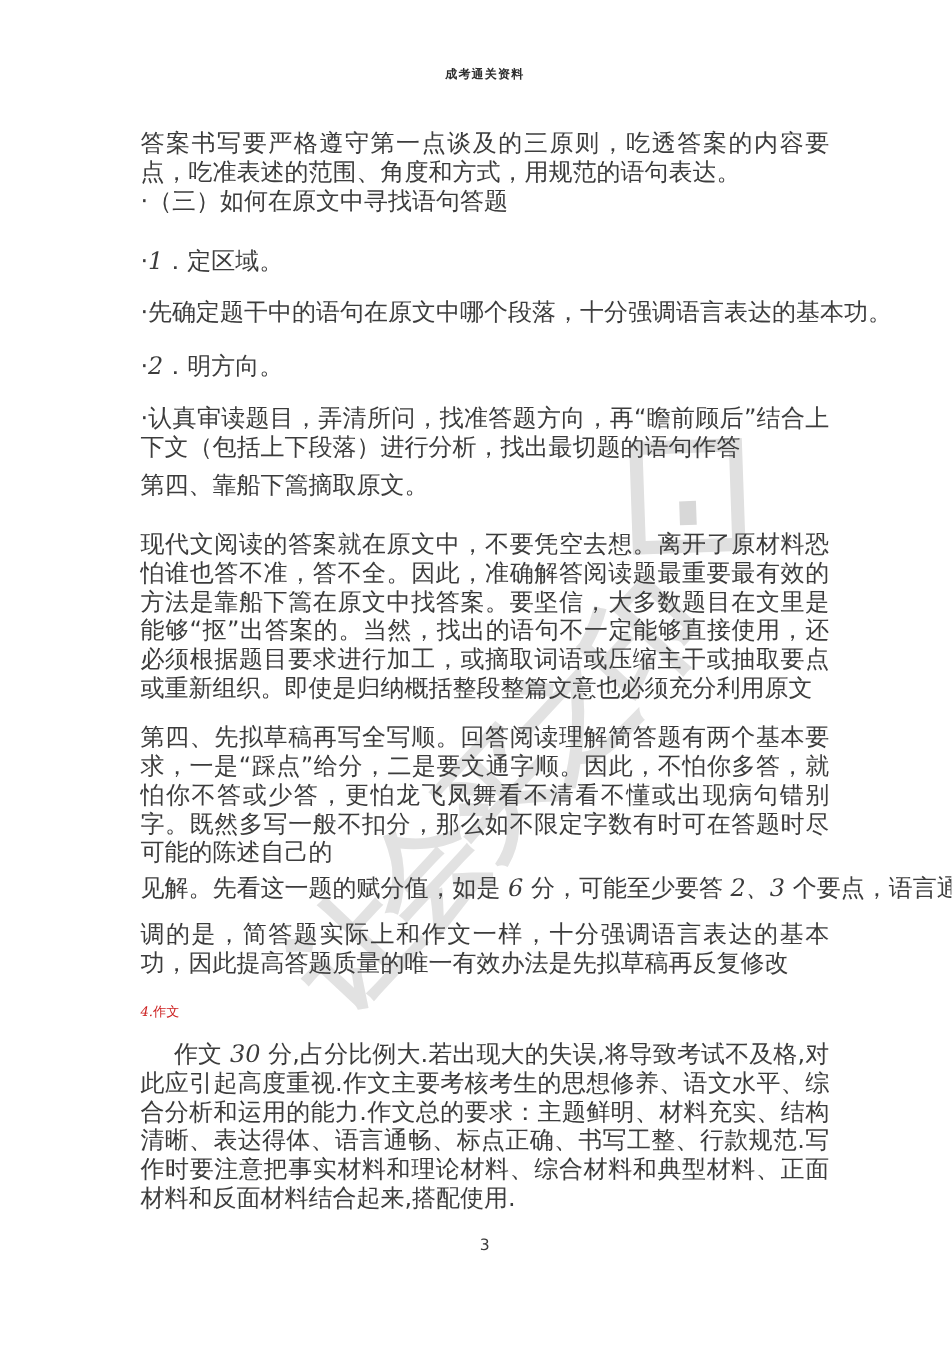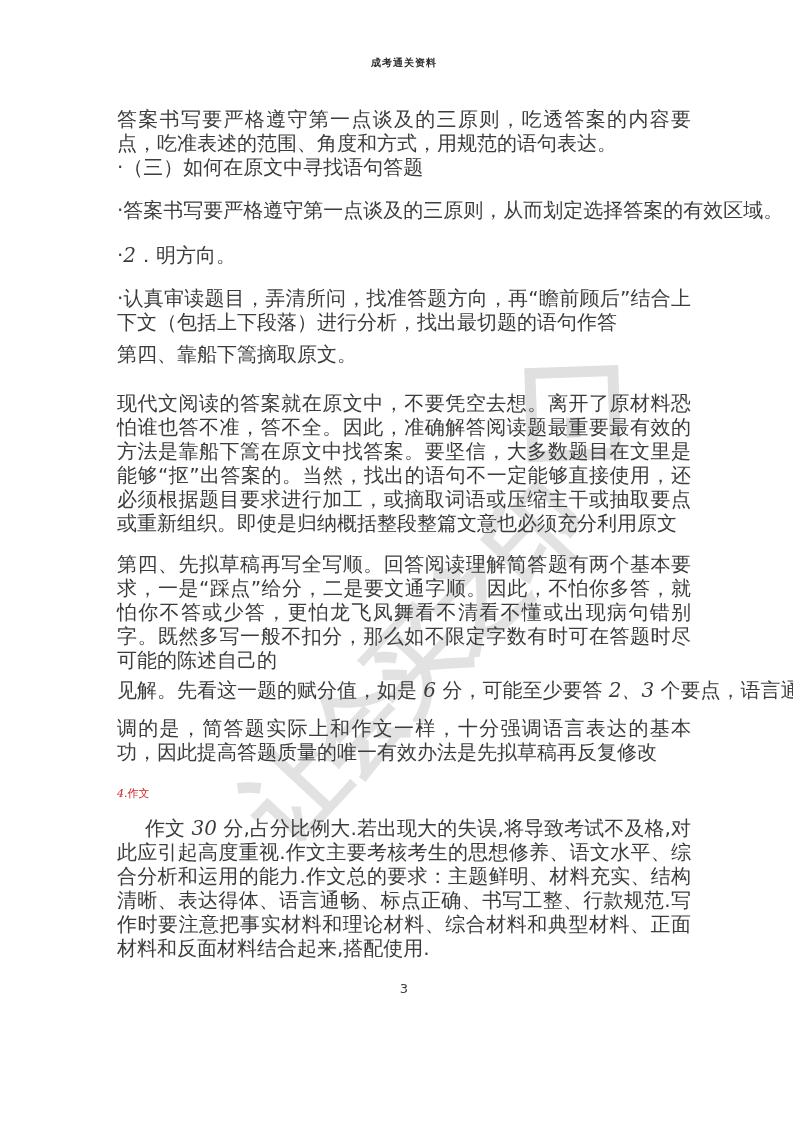--- a/index.html
+++ b/index.html
@@ -29,22 +29,23 @@
   </div>
 
   <div class="content">
 
     <div class="doc-header">成考通关资料</div>
 
     <p class="para" style="margin-top:36px"><span>答案书写要严格遵守第一点谈及的三原则，吃透答案的内容要点，吃准表述的范围、角度和方式，用规范的语句表达。</span></p>
 
     <p class="para oneline" style=""><span>·（三）如何在原文中寻找语句答题</span></p>
 
+    <p class="para oneline" style="margin-top:26px"><span>·</span><span class="num">1</span><span>．定区域。</span></p>
 
-    <p class="para oneline" style="margin-top:19px"><span>·答案书写要严格遵守第一点谈及的三原则，从而划定选择答案的有效区域。</span></p>
+    <p class="para oneline" style="margin-top:19px"><span>·先确定题干中的语句在原文中哪个段落，十分强调语言表达的基本功。</span></p>
 
     <p class="para oneline" style="margin-top:21px"><span>·</span><span class="num">2</span><span>．明方向。</span></p>
 
     <p class="para" style="margin-top:19px"><span>·认真审读题目，弄清所问，找准答题方向，再“瞻前顾后”结合上下文（包括上下段落）进行分析，找出最切题的语句作答</span></p>
 
     <p class="para oneline" style="margin-top:8px"><span>第四、靠船下篙摘取原文。</span></p>
 
     <p class="para" style="margin-top:25px"><span>现代文阅读的答案就在原文中，不要凭空去想。离开了原材料恐怕谁也答不准，答不全。因此，准确解答阅读题最重要最有效的方法是靠船下篙在原文中找答案。要坚信，大多数题目在文里是能够“抠”出答案的。当然，找出的语句不一定能够直接使用，还必须根据题目要求进行加工，或摘取词语或压缩主干或抽取要点或重新组织。即使是归纳概括整段整篇文意也必须充分利用原文</span></p>
 
     <p class="para" style="margin-top:17px"><span>第四、先拟草稿再写全写顺。回答阅读理解简答题有两个基本要求，一是“踩点”给分，二是要文通字顺。因此，不怕你多答，就怕你不答或少答，更怕龙飞凤舞看不清看不懂或出现病句错别字。既然多写一般不扣分，那么如不限定字数有时可在答题时尽可能的陈述自己的</span></p>

